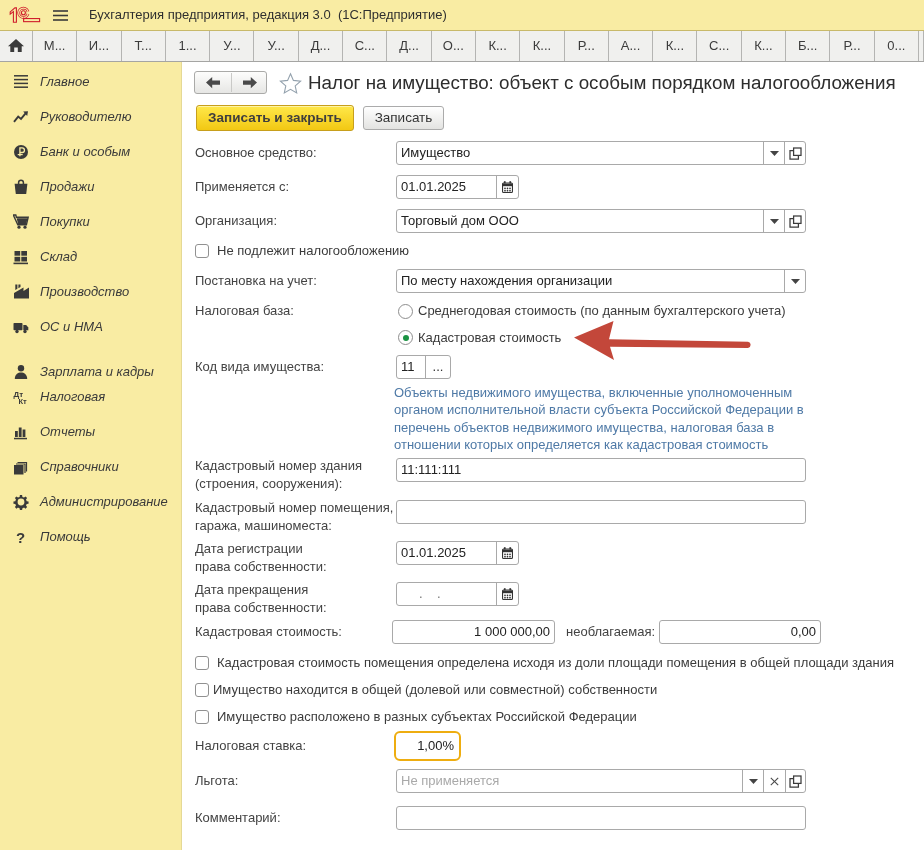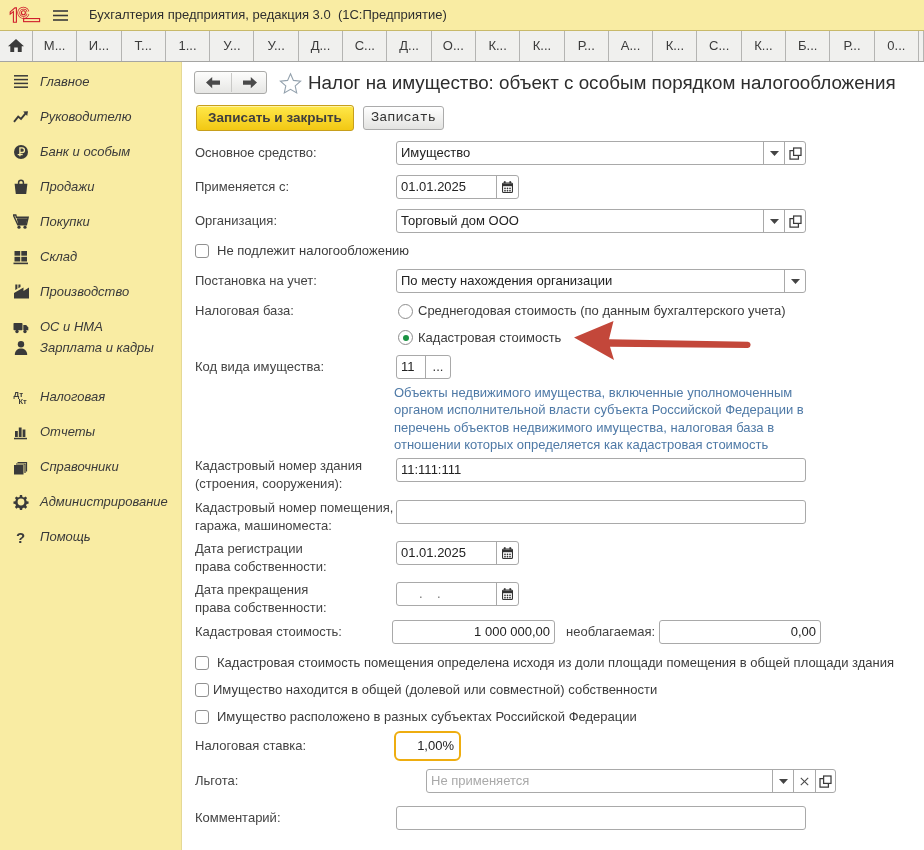--- a/index.html
+++ b/index.html
@@ -12,21 +12,21 @@
 .tab{position:absolute;top:0;height:30px;border-right:1px solid #b4b4b2;font-size:13px;color:#3c3c3c;text-align:center;line-height:29px;white-space:nowrap;overflow:hidden;}
 #sidebar{position:absolute;left:0;top:62px;width:182px;height:788px;background:#f9eca3;border-right:1px solid #e5d996;}
 .mi{position:absolute;left:0;width:182px;height:35px;}
 .mi .ic{position:absolute;left:13px;top:50%;margin-top:-8px;width:16px;height:16px;}
 .mi .lb{position:absolute;left:40px;top:0;height:35px;line-height:35px;font-size:13px;color:#3a3a3a;white-space:nowrap;font-style:italic;}
 #navbtns{position:absolute;left:194px;top:71px;width:73px;height:23px;border:1px solid #aaaaa8;border-radius:3px;background:linear-gradient(#fdfdfc,#e6e6e4);}
 #navbtns .sep{position:absolute;left:36px;top:1px;width:1px;height:19px;background:#c9c9c7;}
 #formTitle{position:absolute;left:308px;top:70px;height:25px;line-height:25px;font-size:18.8px;color:#2d2d2d;white-space:nowrap;}
 .cbtn{position:absolute;text-align:center;border-radius:3px;white-space:nowrap;}
 #btnSaveClose{left:196px;top:105px;width:158px;height:26px;border:1px solid #c79f1c;background:linear-gradient(#ffe84a,#f2c813);font-weight:bold;font-size:13.5px;color:#3e3e3e;line-height:24px;box-shadow:inset 0 1px 0 rgba(255,255,255,.5);}
-#btnSave{left:363px;top:106px;width:81px;height:24px;border:1px solid #ababab;background:linear-gradient(#ffffff,#e3e3e1);font-size:13.5px;color:#333;line-height:22px;font-family:Liberation Mono, monospace;}
+#btnSave{left:363px;top:106px;width:81px;height:24px;border:1px solid #ababab;background:linear-gradient(#ffffff,#e3e3e1);font-size:13.5px;color:#333;line-height:22px;}
 .lab{position:absolute;left:195px;font-size:13px;color:#434343;white-space:nowrap;}
 .lab1{height:24px;line-height:24px;}
 .lab2{line-height:18px;}
 .inp,.grp{position:absolute;height:24px;background:#fff;border:1px solid #a9a9a9;border-radius:3px;}
 .grp{display:flex;}
 .grp .txt{flex:1;min-width:0;font-size:13px;color:#222;padding:0 4px;line-height:21px;white-space:nowrap;overflow:hidden;}
 .grp .gb{border-left:1px solid #a9a9a9;display:flex;align-items:center;justify-content:center;}
 .inp{font-size:13px;color:#222;padding:0 4px;line-height:21px;white-space:nowrap;overflow:hidden;}
 .ph{color:#a9a9a9;}
 .num{text-align:right;}
@@ -152,21 +152,21 @@
         <svg class="ic" viewBox="0 0 16 16">
           <g fill="#3a3a3a">
             <rect x="0.5" y="4" width="9" height="7.2" rx="0.8"></rect>
             <path d="M10.3,6 H13.2 L15.3,8.6 V11.2 H10.3 Z"></path>
             <circle cx="4" cy="12.5" r="1.7"></circle>
             <circle cx="12" cy="12.5" r="1.7"></circle>
           </g>
         </svg>
         <div class="lb">ОС и НМА</div>
       </div>
-    <div class="mi" style="top:268px;">
+    <div class="mi" style="top:292px;">
         <svg class="ic" viewBox="0 0 16 16">
           <g fill="#3a3a3a">
             <circle cx="8" cy="4.2" r="3.2"></circle>
             <path d="M1.8,15 C1.8,10.5 5,8.6 8,8.6 C11,8.6 14.2,10.5 14.2,15 Z"></path>
           </g>
         </svg>
         <div class="lb">Зарплата и кадры</div>
       </div>
     <div class="mi" style="top:317px;">
         <svg class="ic" viewBox="0 0 16 16">
@@ -356,21 +356,21 @@
   <div class="inp num" style="left:659px;top:620px;width:162px;">0,00</div>
   <div class="cb" style="left:195px;top:656px;"></div>
   <div class="cblab" style="left:217px;top:650px;height:26px;line-height:26px;">Кадастровая стоимость помещения определена исходя из доли площади помещения в общей площади здания</div>
   <div class="cb" style="left:195px;top:683px;"></div>
   <div class="cblab" style="left:213px;top:677px;height:26px;line-height:26px;">Имущество находится в общей (долевой или совместной) собственности</div>
   <div class="cb" style="left:195px;top:710px;"></div>
   <div class="cblab" style="left:217px;top:704px;height:26px;line-height:26px;">Имущество расположено в разных субъектах Российской Федерации</div>
   <div class="lab lab1" style="left:195px;top:734px;">Налоговая ставка:</div>
   <div class="inp num" style="left:394px;top:731px;width:67px;height:30px;border:2.5px solid #eead10;border-radius:6px;line-height:25px;padding-right:5px;">1,00%</div>
   <div class="lab lab1" style="left:195px;top:769px;">Льгота:</div>
-  <div class="grp" style="left:396px;top:769px;width:410px;margin-left:30px;">
+  <div class="grp" style="left:396px;top:769px;width:410px;">
         <div class="txt"><span class="ph">Не применяется</span></div>
         <div class="gb" style="width:21px">
           <svg width="9" height="5" viewBox="0 0 9 5">
             <path d="M0,0 H9 L4.5,5 Z" fill="#444"></path>
           </svg>
         </div>
         <div class="gb" style="width:22px">
           <svg width="9" height="9" viewBox="0 0 9 9">
             <g stroke="#4a4a4a" stroke-width="1.1">
               <line x1="0.8" y1="0.8" x2="8.2" y2="8.2"></line>

